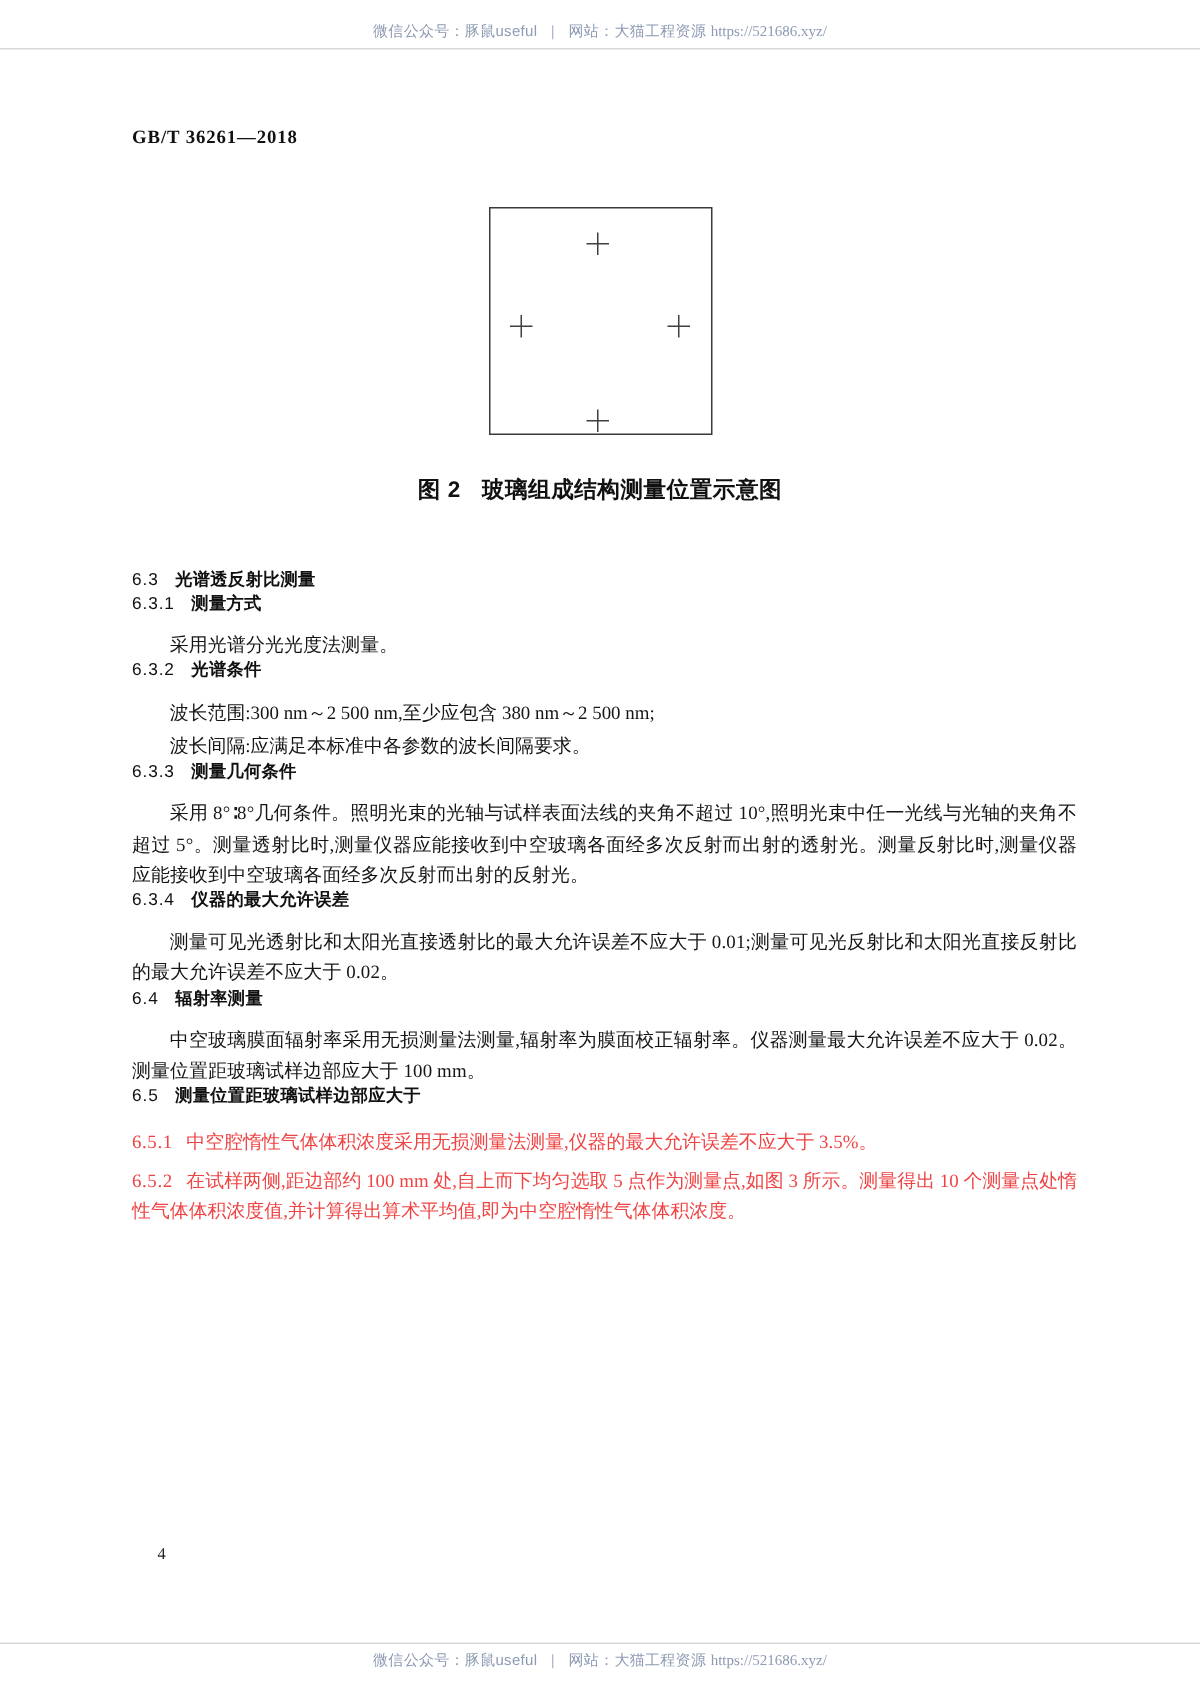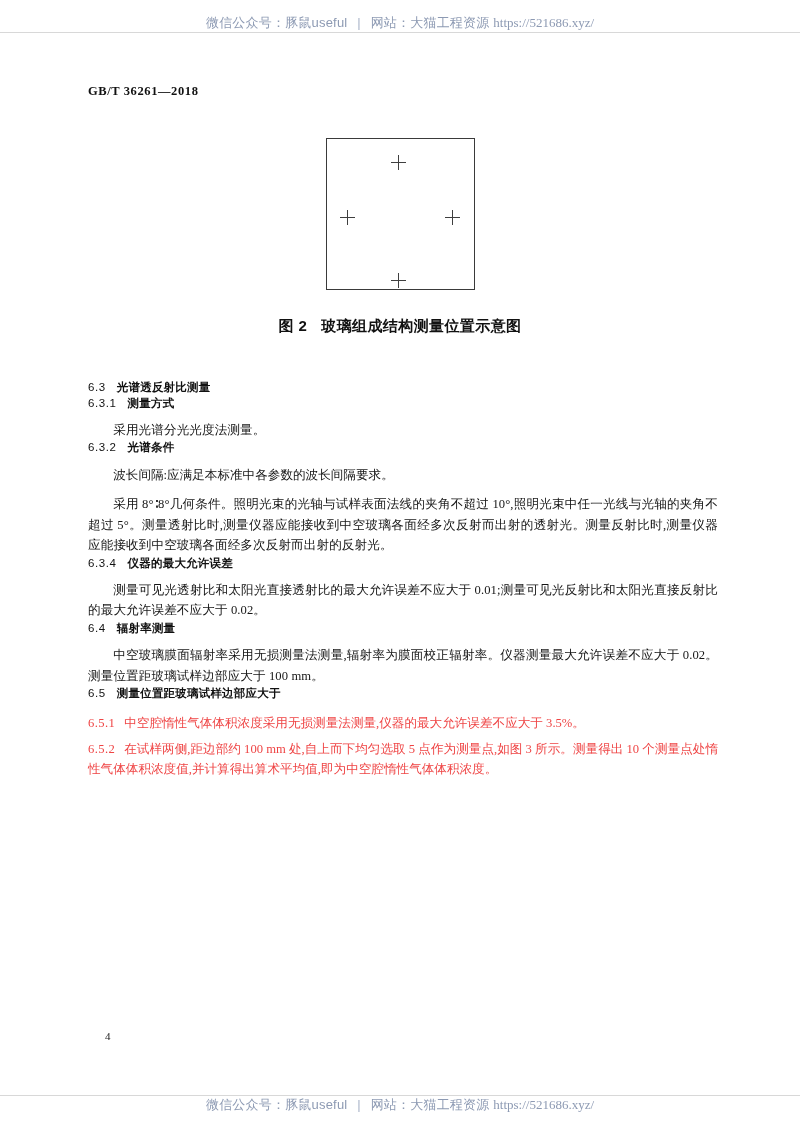--- a/index.html
+++ b/index.html
@@ -13,21 +13,21 @@
     position: relative;
     overflow: hidden;
   }
 
   
   .watermark {
     position: absolute;
     left: 0; right: 0;
     text-align: center;
     font-family: "Liberation Sans", sans-serif;
-    font-size: 13px;
+    font-size: 10px;
     color: #8d9ab3;
     letter-spacing: 0.2px;
     white-space: nowrap;
   }
   .watermark-top { top: 14px; }
   .watermark-bottom { bottom: 18px; }
   .watermark .sep { margin: 0 6px; color: #a9b4c8; }
   .watermark .url { font-family: "Liberation Serif", serif; letter-spacing: 0; }
 
   .rule-top {
@@ -195,22 +195,26 @@
   </h2>
 
   <h2 class="clause sp-before-s">
     <span class="num">6.3.1</span><span>测量方式</span>
   </h2>
   <p class="body">采用光谱分光光度法测量。</p>
 
   <h2 class="clause sp-before-m">
     <span class="num">6.3.2</span><span>光谱条件</span>
   </h2>
+  <p class="spec">波长范围:300 nm～2 500 nm,至少应包含 380 nm～2 500 nm;</p>
   <p class="spec">波长间隔:应满足本标准中各参数的波长间隔要求。</p>
 
+  <h2 class="clause sp-before-m">
+    <span class="num">6.3.3</span><span>测量几何条件</span>
+  </h2>
   <p class="body">采用 8°∶8°几何条件。照明光束的光轴与试样表面法线的夹角不超过 10°,照明光束中任一光线与光轴的夹角不超过 5°。测量透射比时,测量仪器应能接收到中空玻璃各面经多次反射而出射的透射光。测量反射比时,测量仪器应能接收到中空玻璃各面经多次反射而出射的反射光。</p>
 
   <h2 class="clause sp-before-s">
     <span class="num">6.3.4</span><span>仪器的最大允许误差</span>
   </h2>
   <p class="body">测量可见光透射比和太阳光直接透射比的最大允许误差不应大于 0.01;测量可见光反射比和太阳光直接反射比的最大允许误差不应大于 0.02。</p>
 
   <h2 class="clause sp-before-m">
     <span class="num">6.4</span><span>辐射率测量</span>
   </h2>

